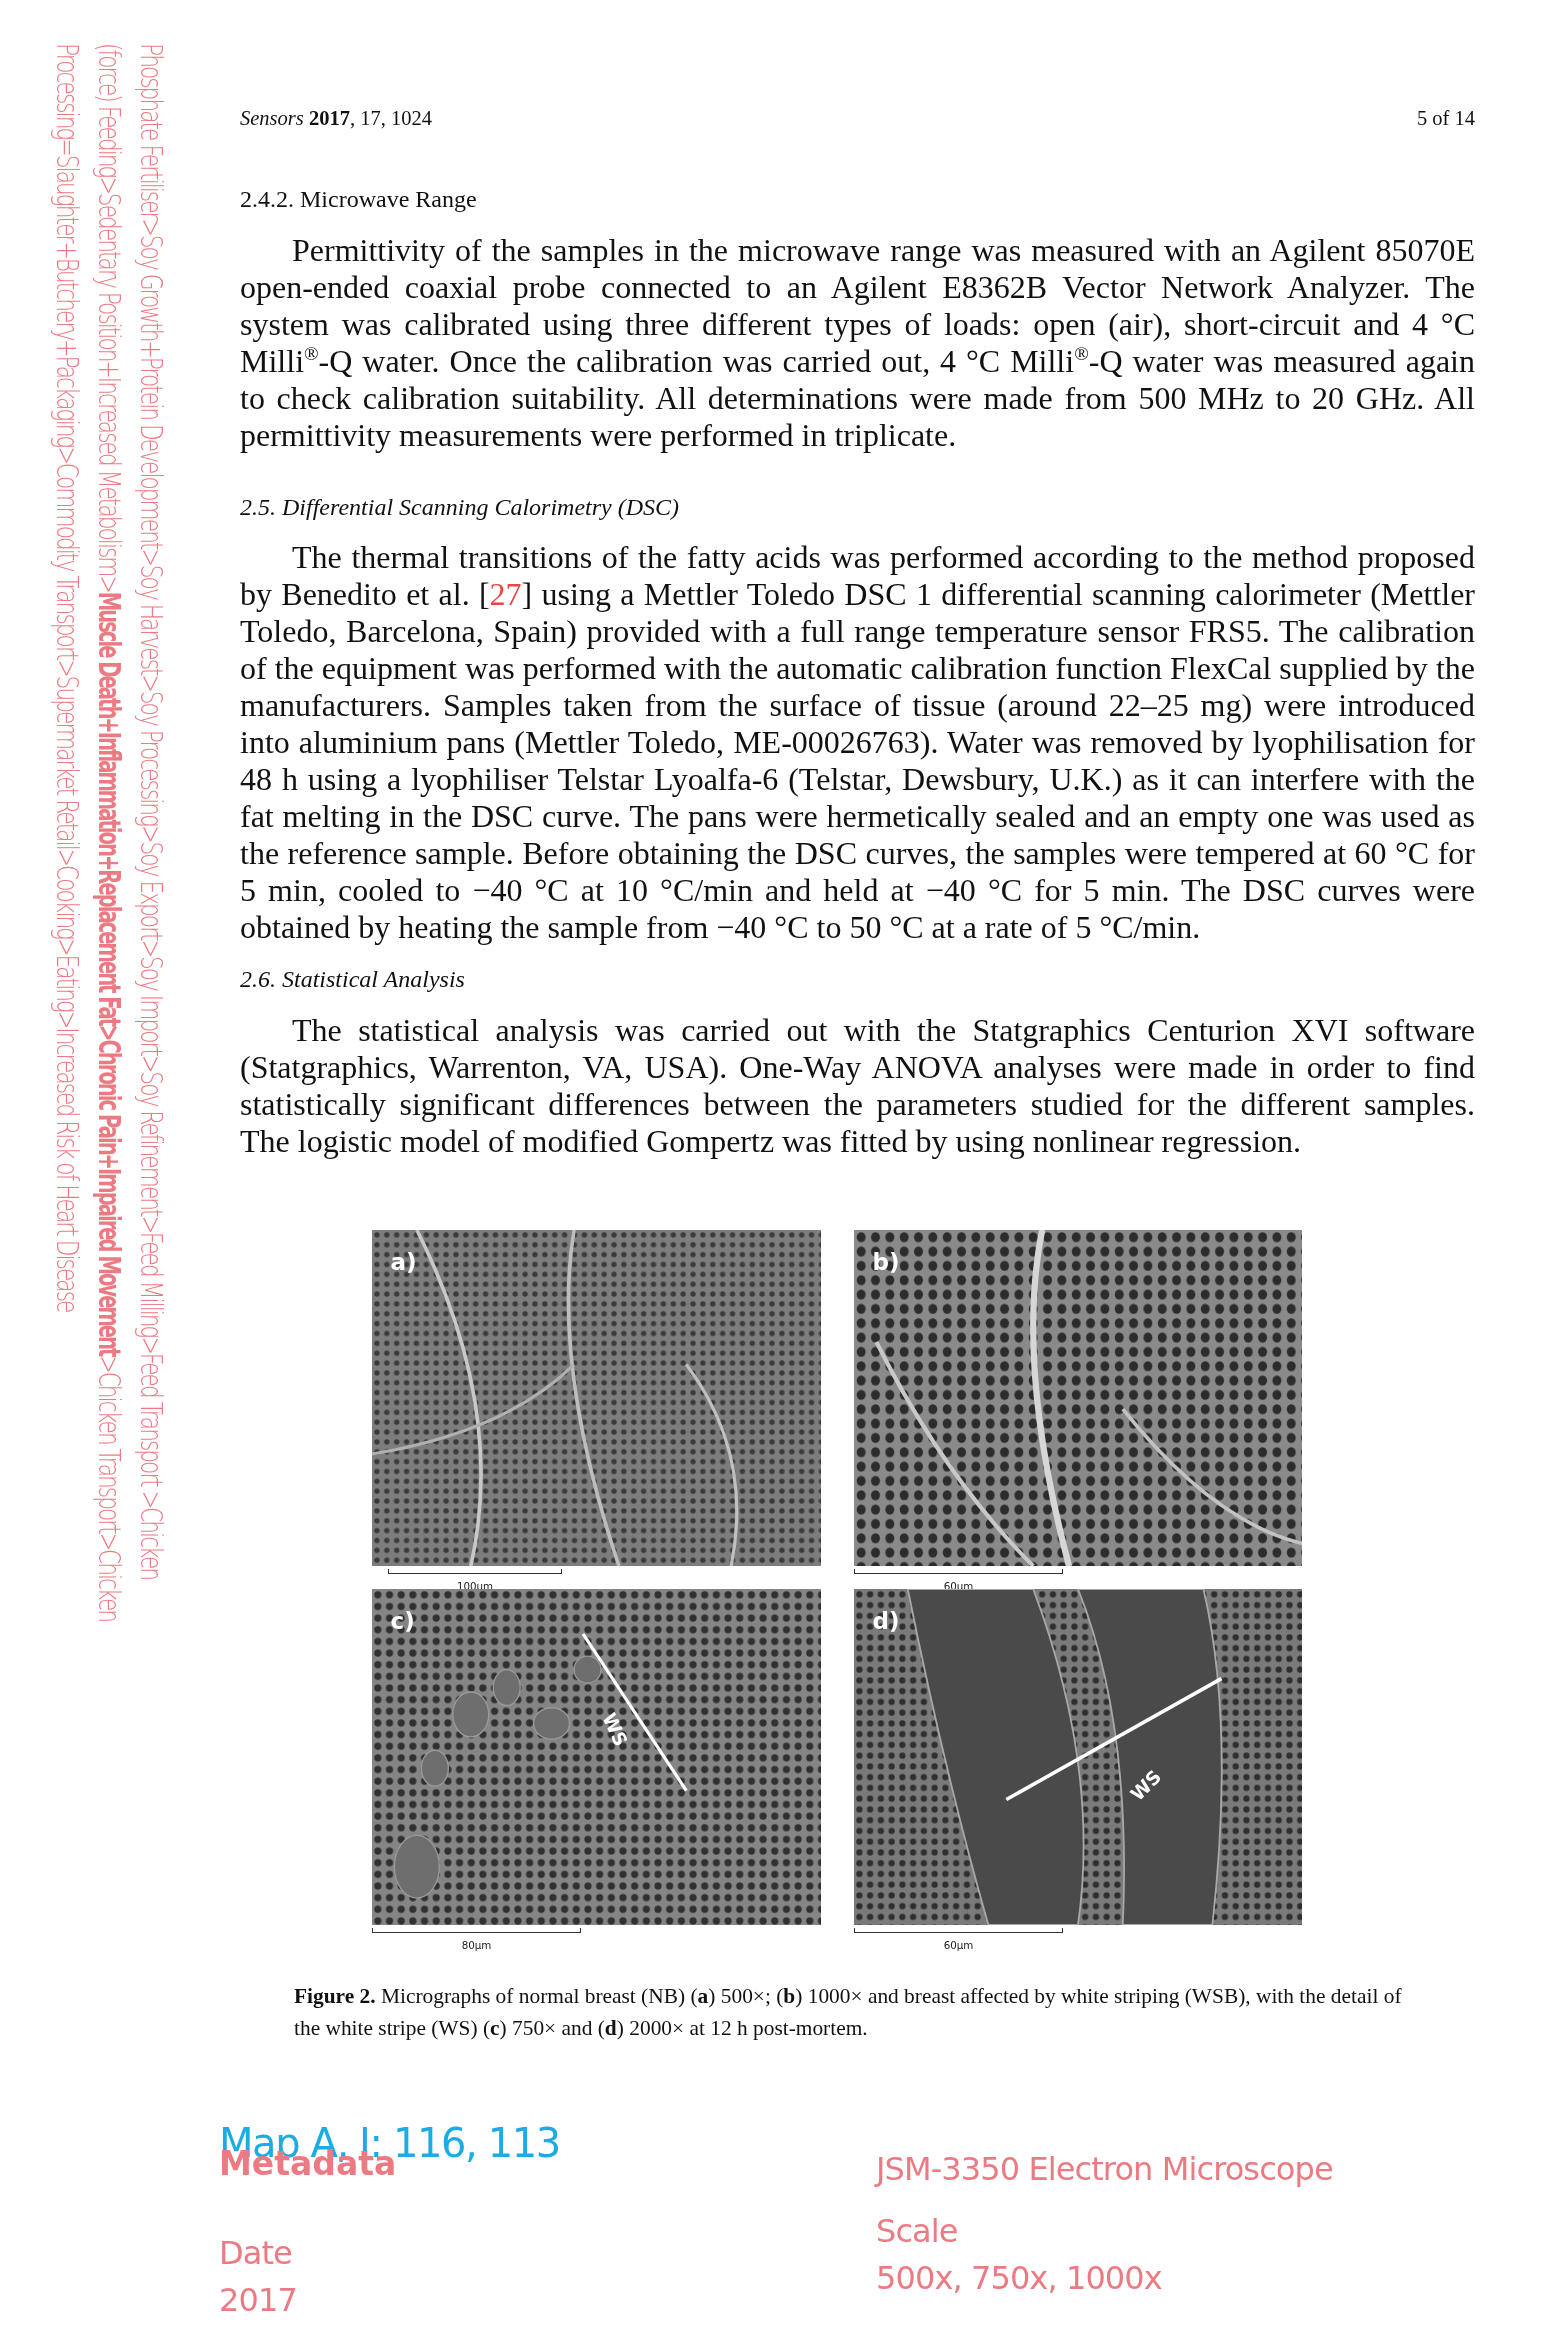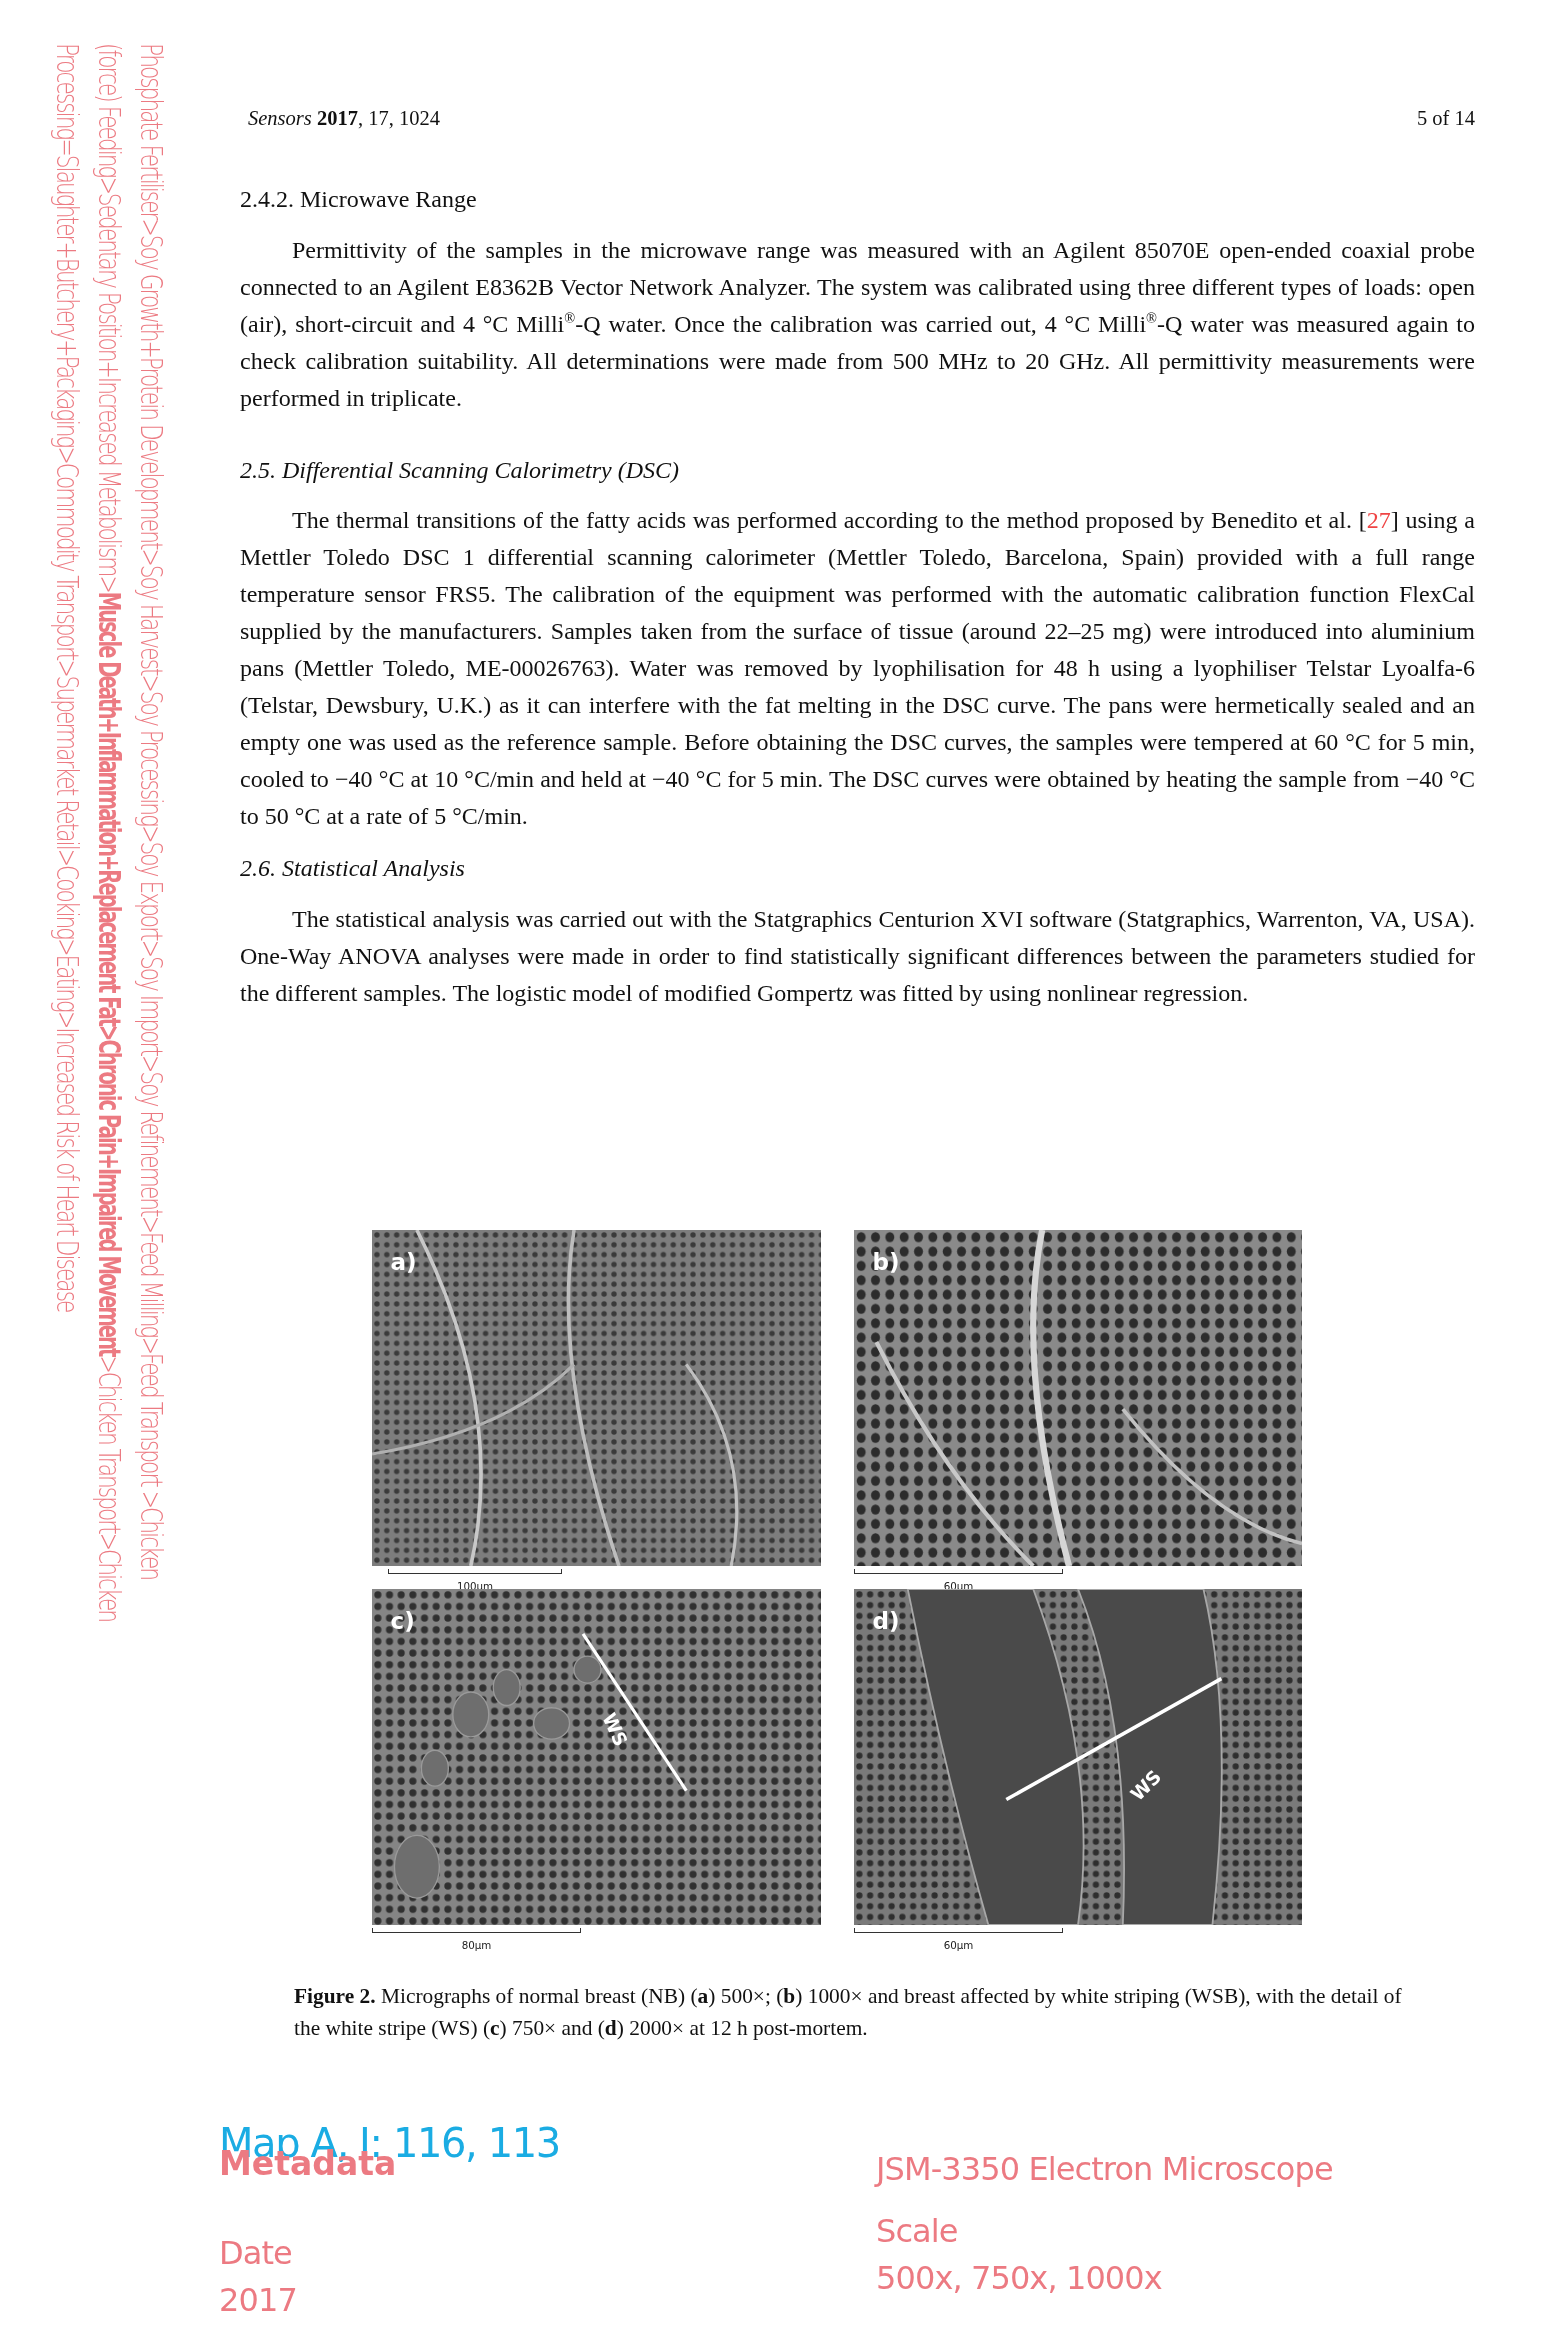--- a/index.html
+++ b/index.html
@@ -17,25 +17,25 @@
   }
   .vert-line .scaled { display: inline-block; transform: scaleX(0.70); transform-origin: 0 50%; }
   .vert-line b { font-weight: 700; }
   .vert-1 { left: 170px; }
   .vert-2 { left: 128px; }
   .vert-3 { left: 86px; }
 
   
   .paper { position: absolute; left: 240px; top: 107px; width: 1235px; font-family: "Liberation Serif", "DejaVu Serif", serif; }
   .running-head { display: flex; justify-content: space-between; font-size: 20.5px; height: 28px; }
-  .running-head i { font-style: italic; margin-left: 8px; }
+  .running-head i { font-style: italic; }
   .running-head b { font-weight: 700; }
   h3.sub { font-weight: normal; font-size: 24px; margin: 51px 0 18.6px 0; }
   h3.sub.it { font-style: italic; }
-  p.body { font-size: 24px; line-height: 37px; text-align: justify; margin: 0; text-indent: 52px; }
+  p.body { font-size: 32px; line-height: 37px; text-align: justify; margin: 0; text-indent: 52px; }
   p.body a { color: #ef4444; text-decoration: none; }
   sup { font-size: 60%; line-height: 0; }
   .sect-25 { margin-top: 24px; }
   .sect-26 { margin-top: 24px; }
 
   
   .figure { position: absolute; left: 372px; top: 1230px; width: 932px; height: 736px; }
   .mg { position: absolute; overflow: hidden; background: #6b6b6b; }
   .mg-a { left: 0; top: 0; width: 449px; height: 336px; }
   .mg-b { left: 482px; top: 0; width: 448px; height: 336px; }

